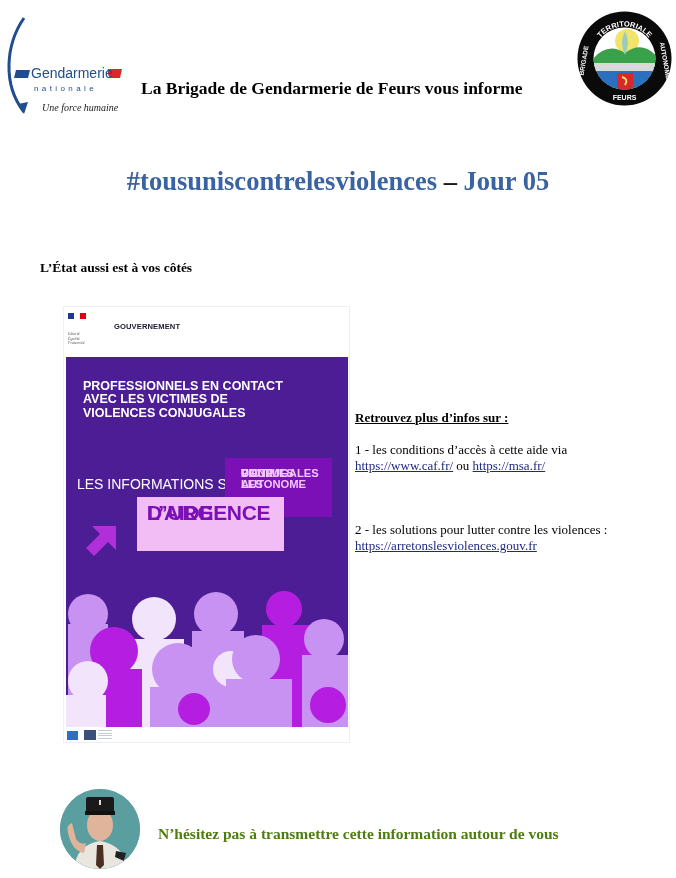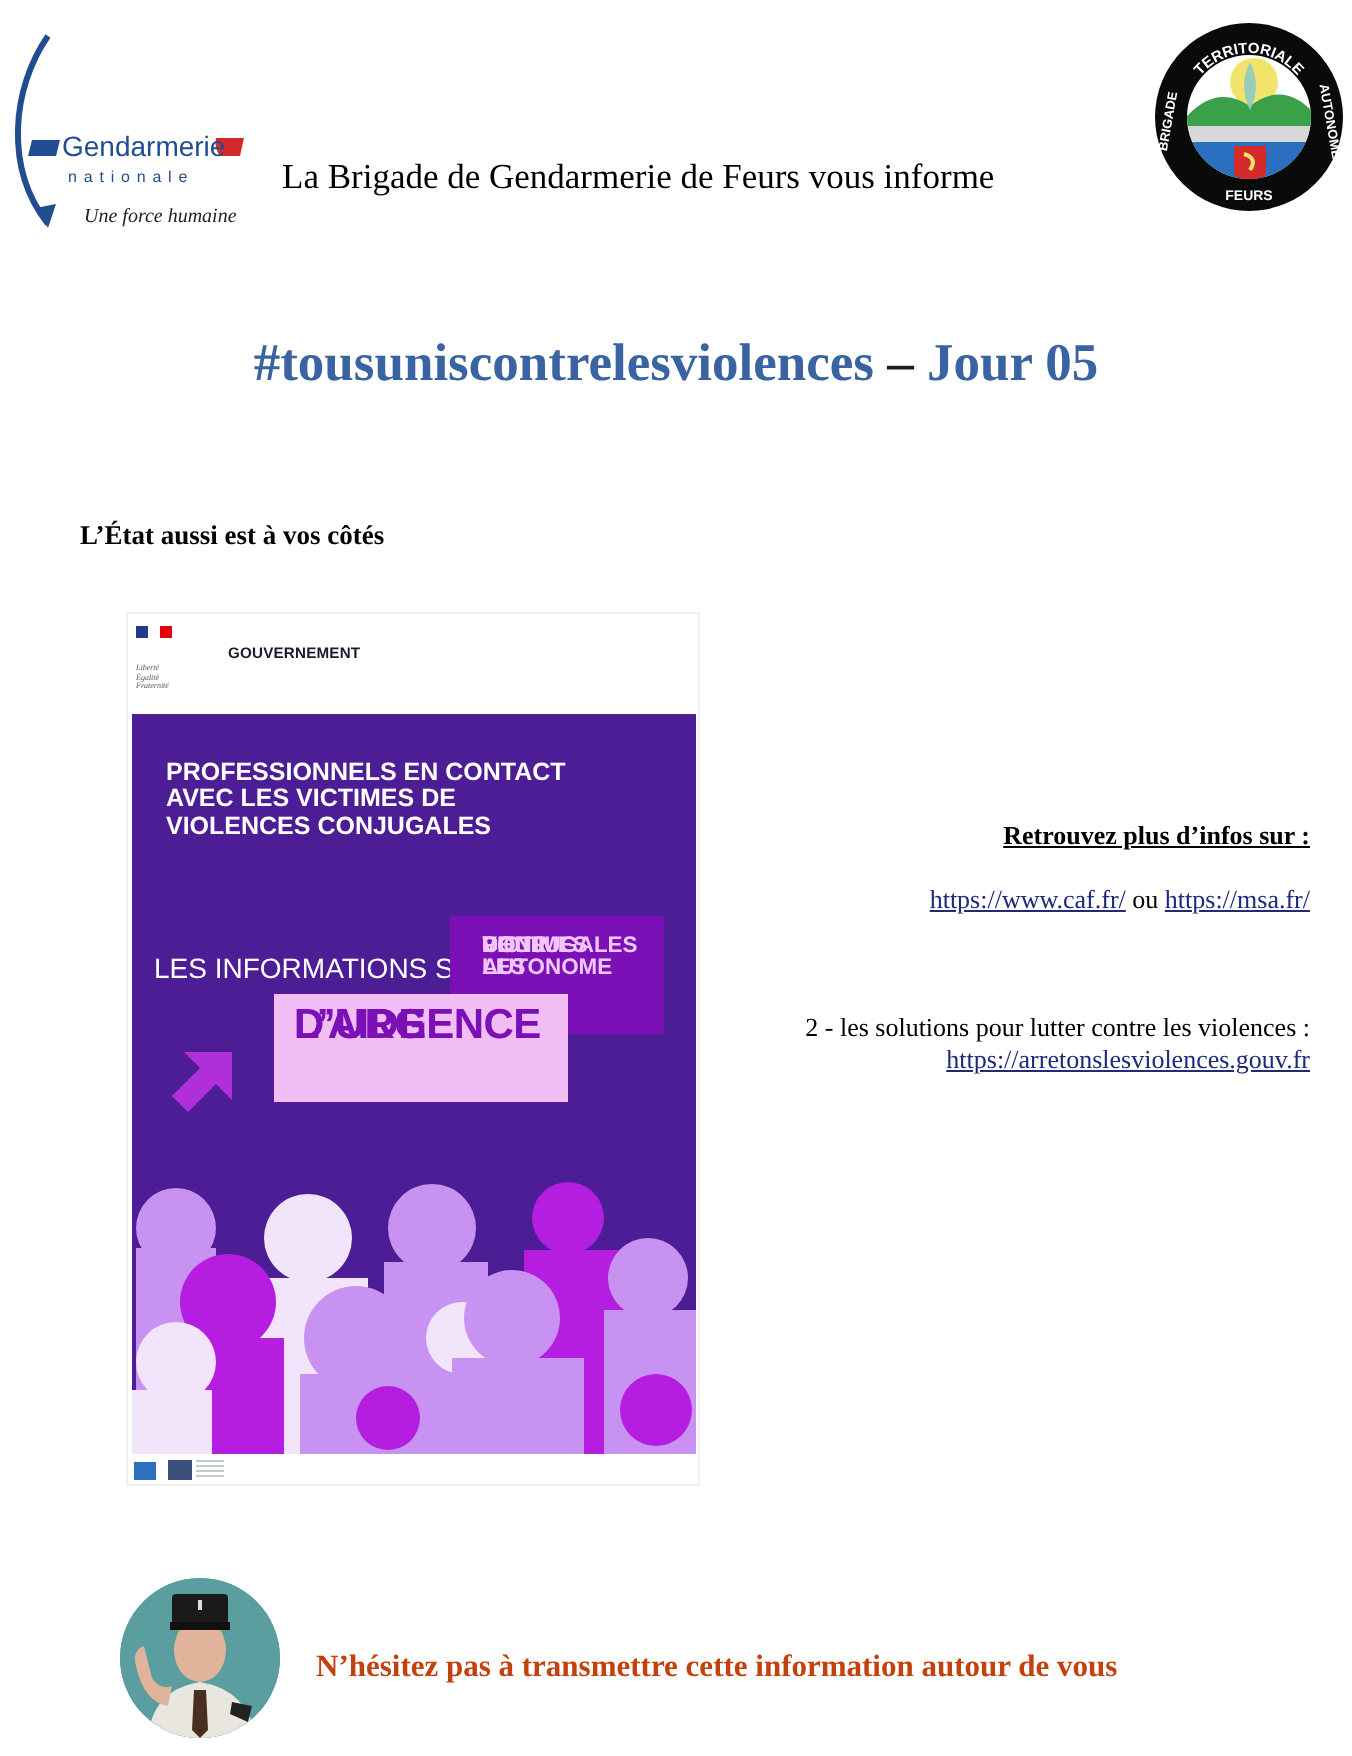--- a/index.html
+++ b/index.html
@@ -1,21 +1,21 @@
 <!DOCTYPE html>
 <html><head>
 <meta charset="utf-8">
 <style>
   html, body { margin:0; padding:0; background:#ffffff; }
   body { width:676px; height:878px; position:relative; overflow:hidden; font-family:"Liberation Serif", serif; color:#000; }
   .abs { position:absolute; }
 
   
   #logo-gn { left:4px; top:14px; width:122px; height:106px; }
-  #header-title { left:141px; top:78px; font-size:17.5px; font-weight:normal; white-space:nowrap; }
+  #header-title { left:141px; top:78px; font-size:17.5px; font-weight:bold; white-space:nowrap; }
   #badge { left:577px; top:11px; width:95px; height:95px; }
 
   
   #main-title { left:0; width:676px; top:166px; text-align:center; font-size:26.5px; font-weight:bold; color:#3a63a1; white-space:nowrap; }
   #main-title .dash { color:#1a1a1a; }
 
   #subtitle { left:40px; top:260px; font-size:13.5px; font-weight:bold; }
 
   
   #poster { left:64px; top:307px; width:285px; height:435px; background:#fff; box-shadow:0 0 0 1px #eef0f5; overflow:hidden; }
@@ -30,29 +30,29 @@
   .p-purplebox div { position:absolute; left:8px; top:5px; font-family:"Liberation Sans", sans-serif; font-weight:bold; color:#f2c7ff; font-size:11.2px; line-height:11px; }
   .p-pinkbox { position:absolute; left:71px; top:140px; width:147px; height:54px; background:#f2bdf5; }
   .p-pinkbox div { position:absolute; left:5px; top:2px; font-family:"Liberation Sans", sans-serif; font-weight:bold; color:#7a10b5; font-size:21px; line-height:24px; letter-spacing:-0.3px; }
   .p-arrow { position:absolute; left:18px; top:165px; width:36px; height:36px; }
   .p-crowd { position:absolute; left:0; top:212px; width:282px; height:158px; }
   .p-footer-logo1 { position:absolute; left:3px; top:424px; width:11px; height:9px; background:#2e6fc0; }
   .p-footer-logo2 { position:absolute; left:20px; top:423px; width:12px; height:10px; background:#3b4f7a; }
   .p-footer-txt { position:absolute; left:34px; top:423px; width:14px; height:10px; background:repeating-linear-gradient(#9aa 0 1px, transparent 1px 2.5px); opacity:.6; }
 
   
-  #info { left:355px; top:410px; width:300px; font-size:13px; line-height:16px;text-align:right; }
+  #info { left:355px; top:410px; width:300px; font-size:13px; line-height:16px; }
   #info .heading { font-weight:bold; text-decoration:underline; }
   #info a { color:#1f2a7a; text-decoration:underline; }
   #info .item1 { margin-top:16px; }
   #info .item2 { margin-top:48px; }
 
   
   #mascot { left:60px; top:789px; width:80px; height:80px; border-radius:50%; background:#5b9ea0; overflow:hidden; }
-  #footer-text { left:158px; top:825px; font-size:15.5px; font-weight:bold; color:#c2410c; white-space:nowrap; }
+  #footer-text { left:158px; top:825px; font-size:15.5px; font-weight:bold; color:#4d7c0f; white-space:nowrap; }
 </style>
 </head>
 <body>
 
 <div id="logo-gn" class="abs">
   <svg width="122" height="106" viewBox="0 0 122 106">
     <path d="M20 4 C2 30, -2 70, 20 98" fill="none" stroke="#1f4d8f" stroke-width="3"></path>
     <path d="M14 90 L20 100 L24 88 Z" fill="#1f4d8f"></path>
     <path d="M12 56 L26 56 L24 64 L10 64 Z" fill="#1f4d8f"></path>
     <path d="M104 55 L118 55 L116 64 L106 64 Q103 60 104 55 Z" fill="#d42a2a"></path>
@@ -163,20 +163,21 @@
     </svg>
   </div>
   <div class="p-footer-logo1"></div>
   <div class="p-footer-logo2"></div>
   <div class="p-footer-txt"></div>
 </div>
 
 <div id="info" class="abs">
   <div class="heading">Retrouvez plus d’infos sur :</div>
   <div class="item1">
+    <div>1 - les conditions d’accès à cette aide via</div>
     <div>
       <a>https://www.caf.fr/</a><span> ou </span> <a>https://msa.fr/</a>
     </div>
   </div>
   <div class="item2">
     <div>2 - les solutions pour lutter contre les violences :</div>
     <div><a>https://arretonslesviolences.gouv.fr</a></div>
   </div>
 </div>
 

